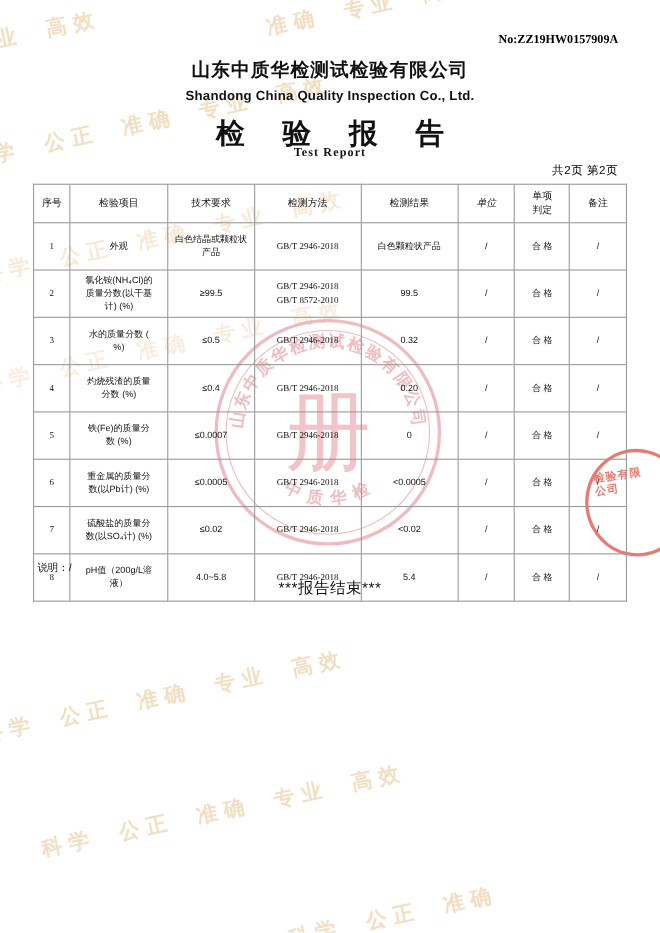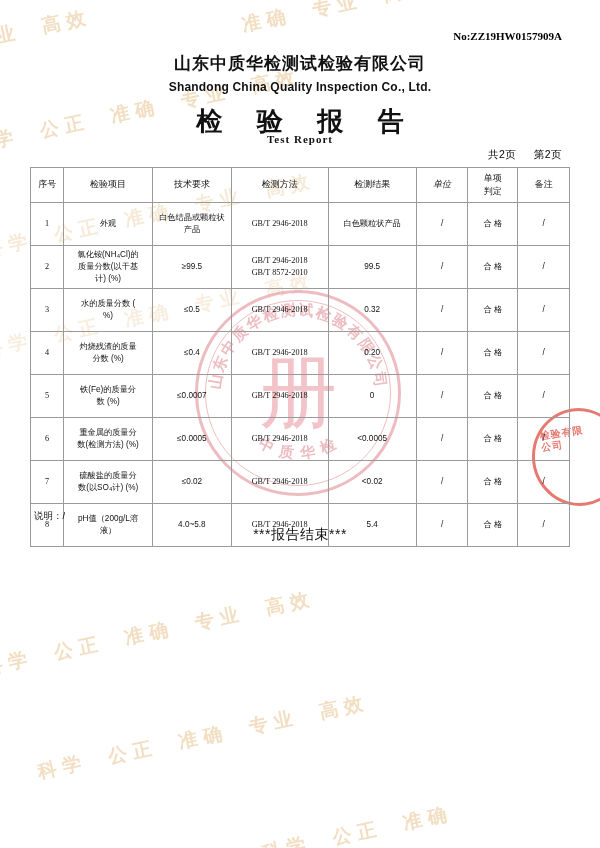--- a/index.html
+++ b/index.html
@@ -87,21 +87,21 @@
     letter-spacing: 1px;
   }
   .pageinfo {
     position: absolute;
     top: 148px;
     right: 38px;
     font-size: 10.5px;
     color: #000;
     letter-spacing: .5px;
   }
-  .pageinfo span { margin-left: 14px; }
+  .pageinfo span { }
 
   
   table.report {
     position: absolute;
     top: 167px;
     left: 30px;
     width: 540px;
     border-collapse: collapse;
     background: transparent;
   }
@@ -342,21 +342,21 @@
         <td class="two-line">≤0.0007</td>
         <td class="mono">GB/T 2946-2018</td>
         <td>0</td>
         <td>/</td>
         <td>合 格</td>
         <td>/</td>
       </tr>
       <tr>
         <td class="mono">6</td>
         <td class="two-line">重金属的质量分
-数(检测方法) (%)</td>
+数(以Pb计) (%)</td>
         <td class="two-line">≤0.0005</td>
         <td class="mono">GB/T 2946-2018</td>
         <td>&lt;0.0005</td>
         <td>/</td>
         <td>合 格</td>
         <td>/</td>
       </tr>
       <tr>
         <td class="mono">7</td>
         <td class="two-line">硫酸盐的质量分

